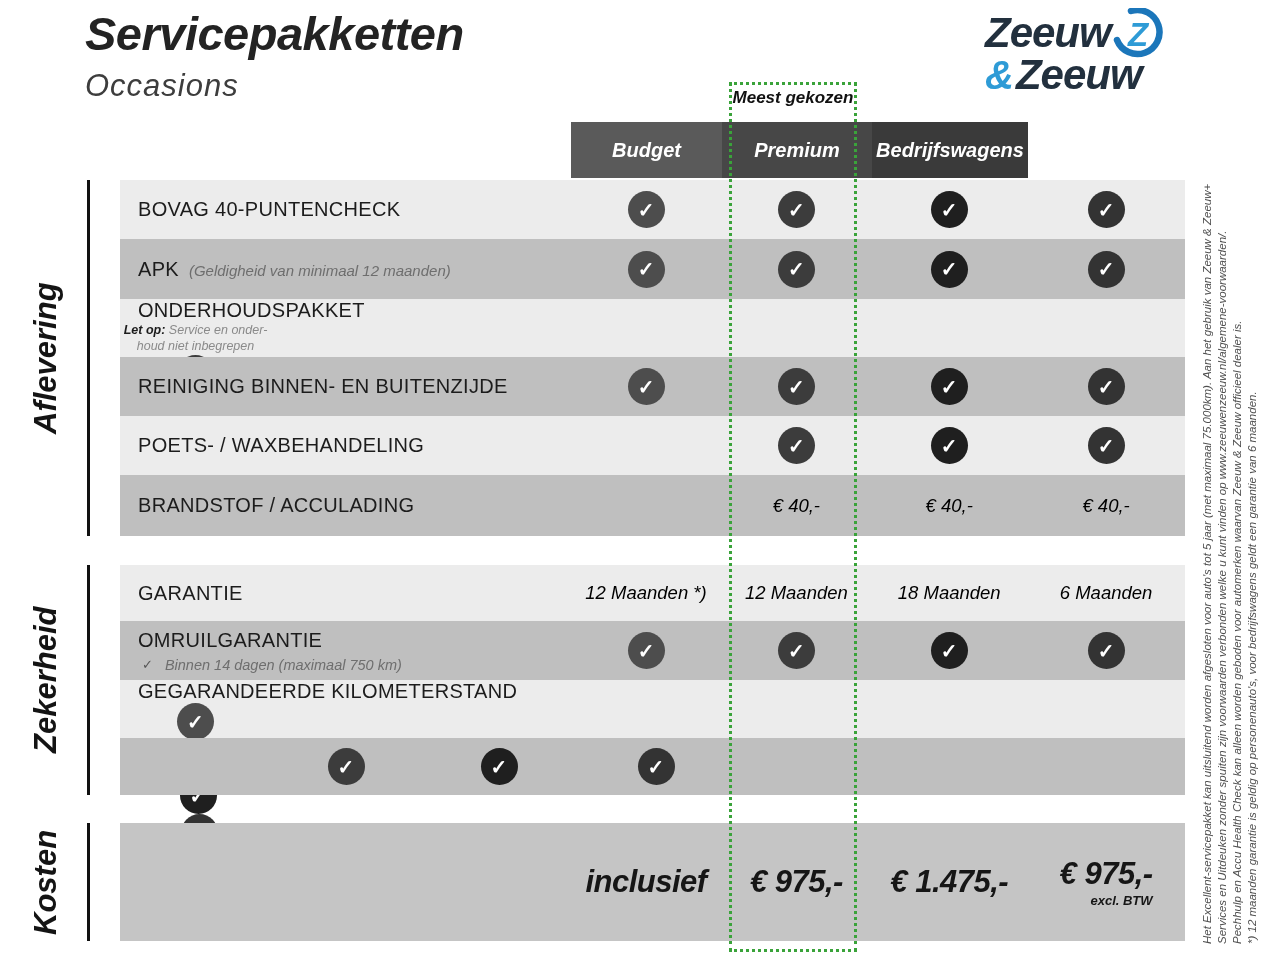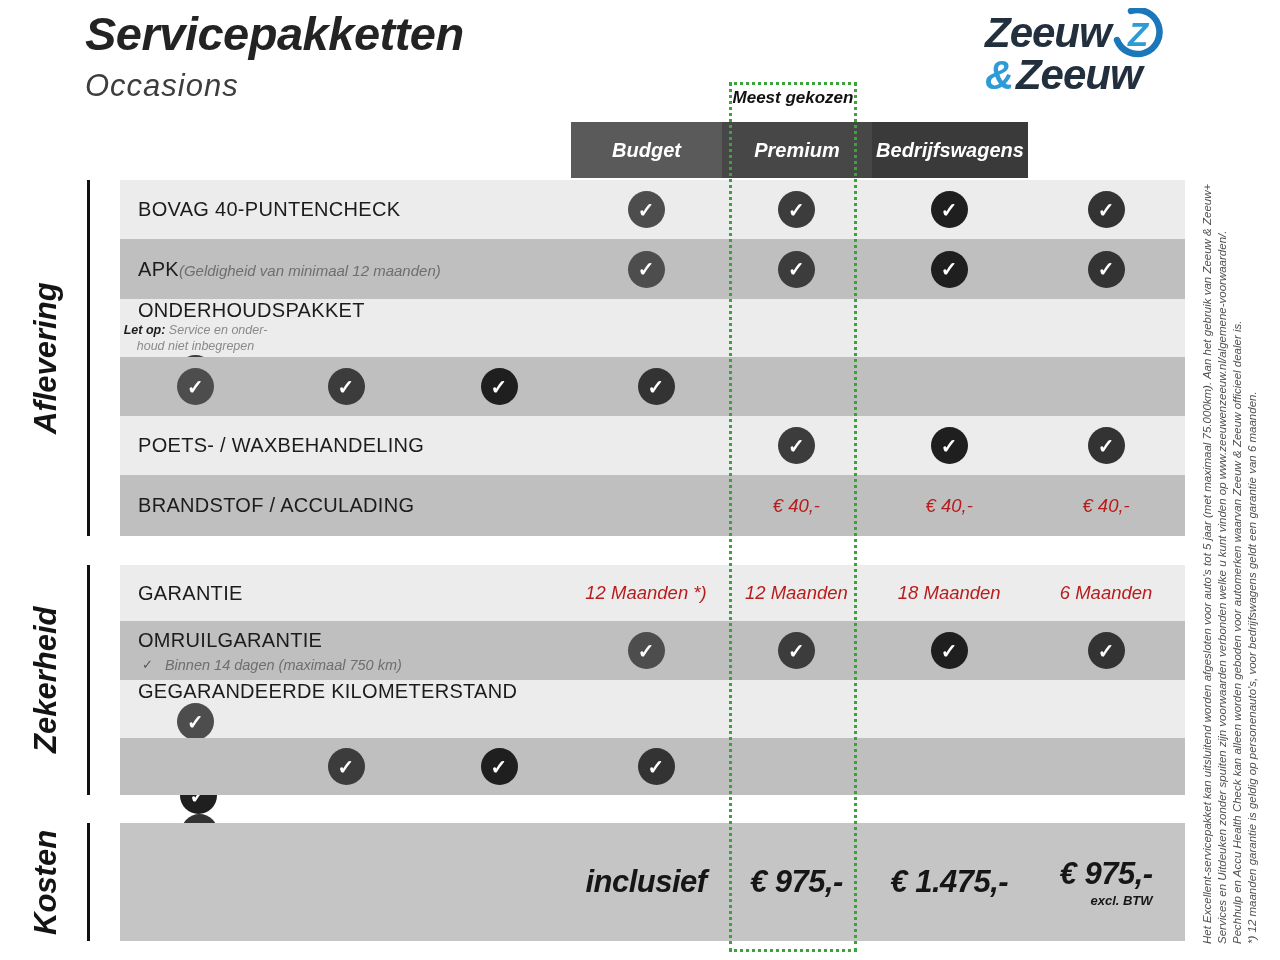--- a/index.html
+++ b/index.html
@@ -36,31 +36,31 @@
 
   
   .row{position:absolute;left:120px;width:1065px;display:flex;z-index:1;box-sizing:border-box;}
   .bg-light{background:#ececec;}
   .bg-mid{background:#bfbfbf;}
   .bg-kosten{background:#c5c5c5;}
   .row-label{width:451px;box-sizing:border-box;padding-left:18px;display:flex;flex-direction:column;
              justify-content:center;}
   .lbl-line{display:flex;align-items:baseline;}
   .lbl{font-size:20px;color:#1c1c1c;letter-spacing:0.3px;}
-  .sub-inline{font-size:15px;font-style:italic;color:#6e6e6e;}
+  .sub-inline{font-size:15px;font-style:italic;color:#6e6e6e;margin-left:10px;}
   .sub-below{font-size:14.5px;font-style:italic;color:#6e6e6e;margin-top:5px;display:flex;align-items:center;}
   .sub-check{font-style:normal;font-size:13px;color:#555;margin:0 12px 0 4px;}
   .cell{display:flex;align-items:center;justify-content:center;box-sizing:border-box;}
   .cell.c0{width:151px;}
   .cell.c1{width:150px;}
   .cell.c2{width:156px;}
   .cell.c3{width:158px;}
   .check{width:37px;height:37px;border-radius:50%;display:flex;align-items:center;justify-content:center;
          color:#fff;font-size:20px;font-weight:bold;}
-  .cell-text{font-size:18.5px;font-style:italic;color:#b91c1c;}
+  .cell-text{font-size:18.5px;font-style:italic;color:#000000;}
   .note{font-size:12.5px;font-style:italic;color:#8a8a8a;line-height:1.3;text-align:center;}
   .note b{color:#1c1c1c;}
   .price{font-size:31px;font-weight:bold;font-style:italic;color:#161616;letter-spacing:-0.5px;text-align:center;}
   .price-sub{font-size:13px;font-weight:bold;font-style:italic;color:#161616;text-align:right;margin-top:1px;}
 
   
   .rail-line{position:absolute;left:87px;width:2.5px;background:#111;z-index:3;}
   .rail-label{position:absolute;left:28px;width:52px;z-index:3;
               writing-mode:vertical-rl;transform:rotate(180deg);text-align:center;
               font-size:31px;font-weight:bold;font-style:italic;color:#141414;}
@@ -154,20 +154,25 @@
           <span class="check" style="background: rgb(60, 60, 60);">✓</span>
         </div>
         <div class="cell c2">
           <span class="check" style="background: rgb(31, 31, 31);">✓</span>
         </div>
         <div class="cell c3">
           <span class="check" style="background: rgb(51, 51, 51);">✓</span>
         </div>
       </div>
       <div class="row bg-mid" style="top: 357px; height: 59px;">
+        <div class="row-label">
+          <div class="lbl-line">
+            <span class="lbl">REINIGING BINNEN- EN BUITENZIJDE</span>
+          </div>
+        </div>
         <div class="cell c0">
           <span class="check" style="background: rgb(77, 77, 77);">✓</span>
         </div>
         <div class="cell c1">
           <span class="check" style="background: rgb(60, 60, 60);">✓</span>
         </div>
         <div class="cell c2">
           <span class="check" style="background: rgb(31, 31, 31);">✓</span>
         </div>
         <div class="cell c3">

